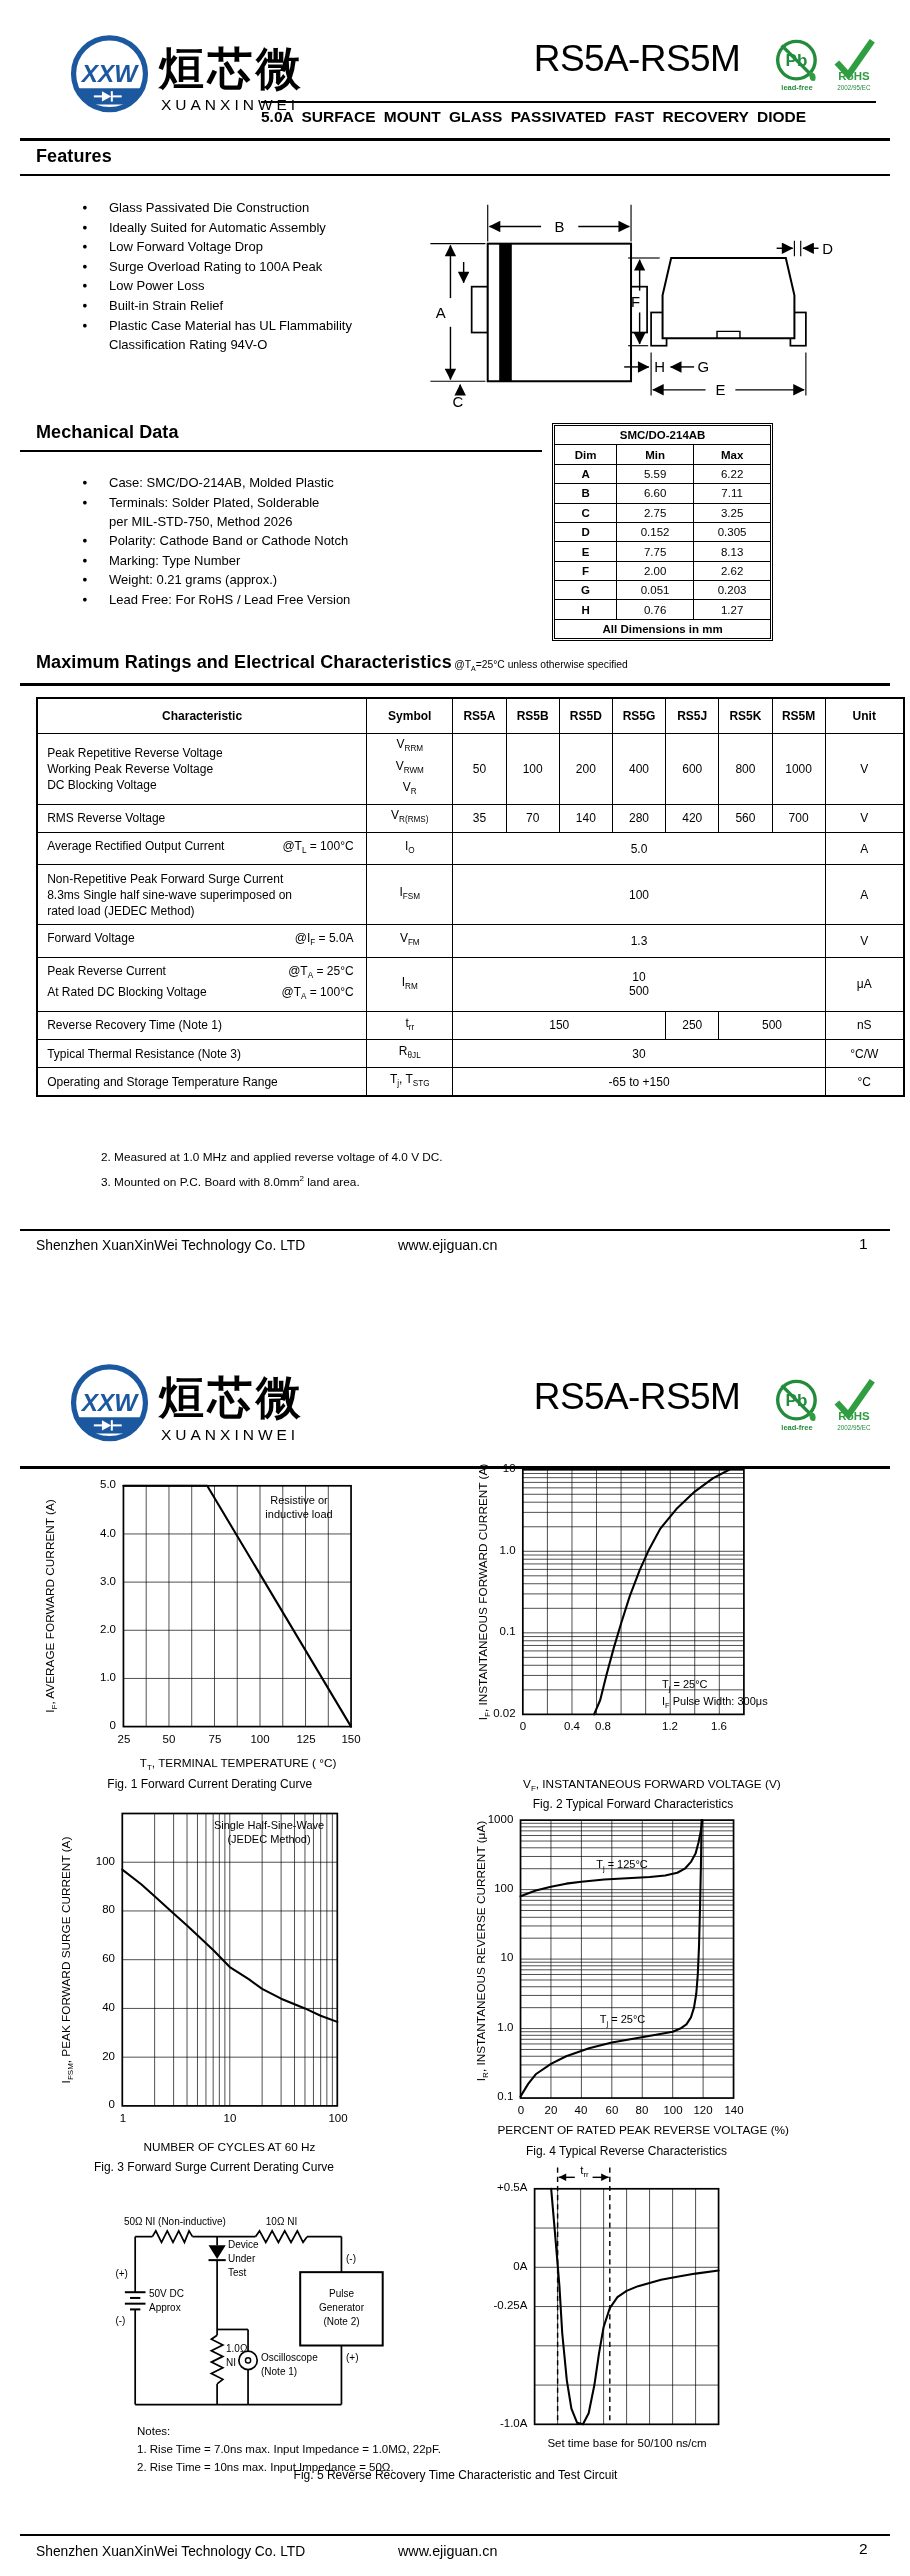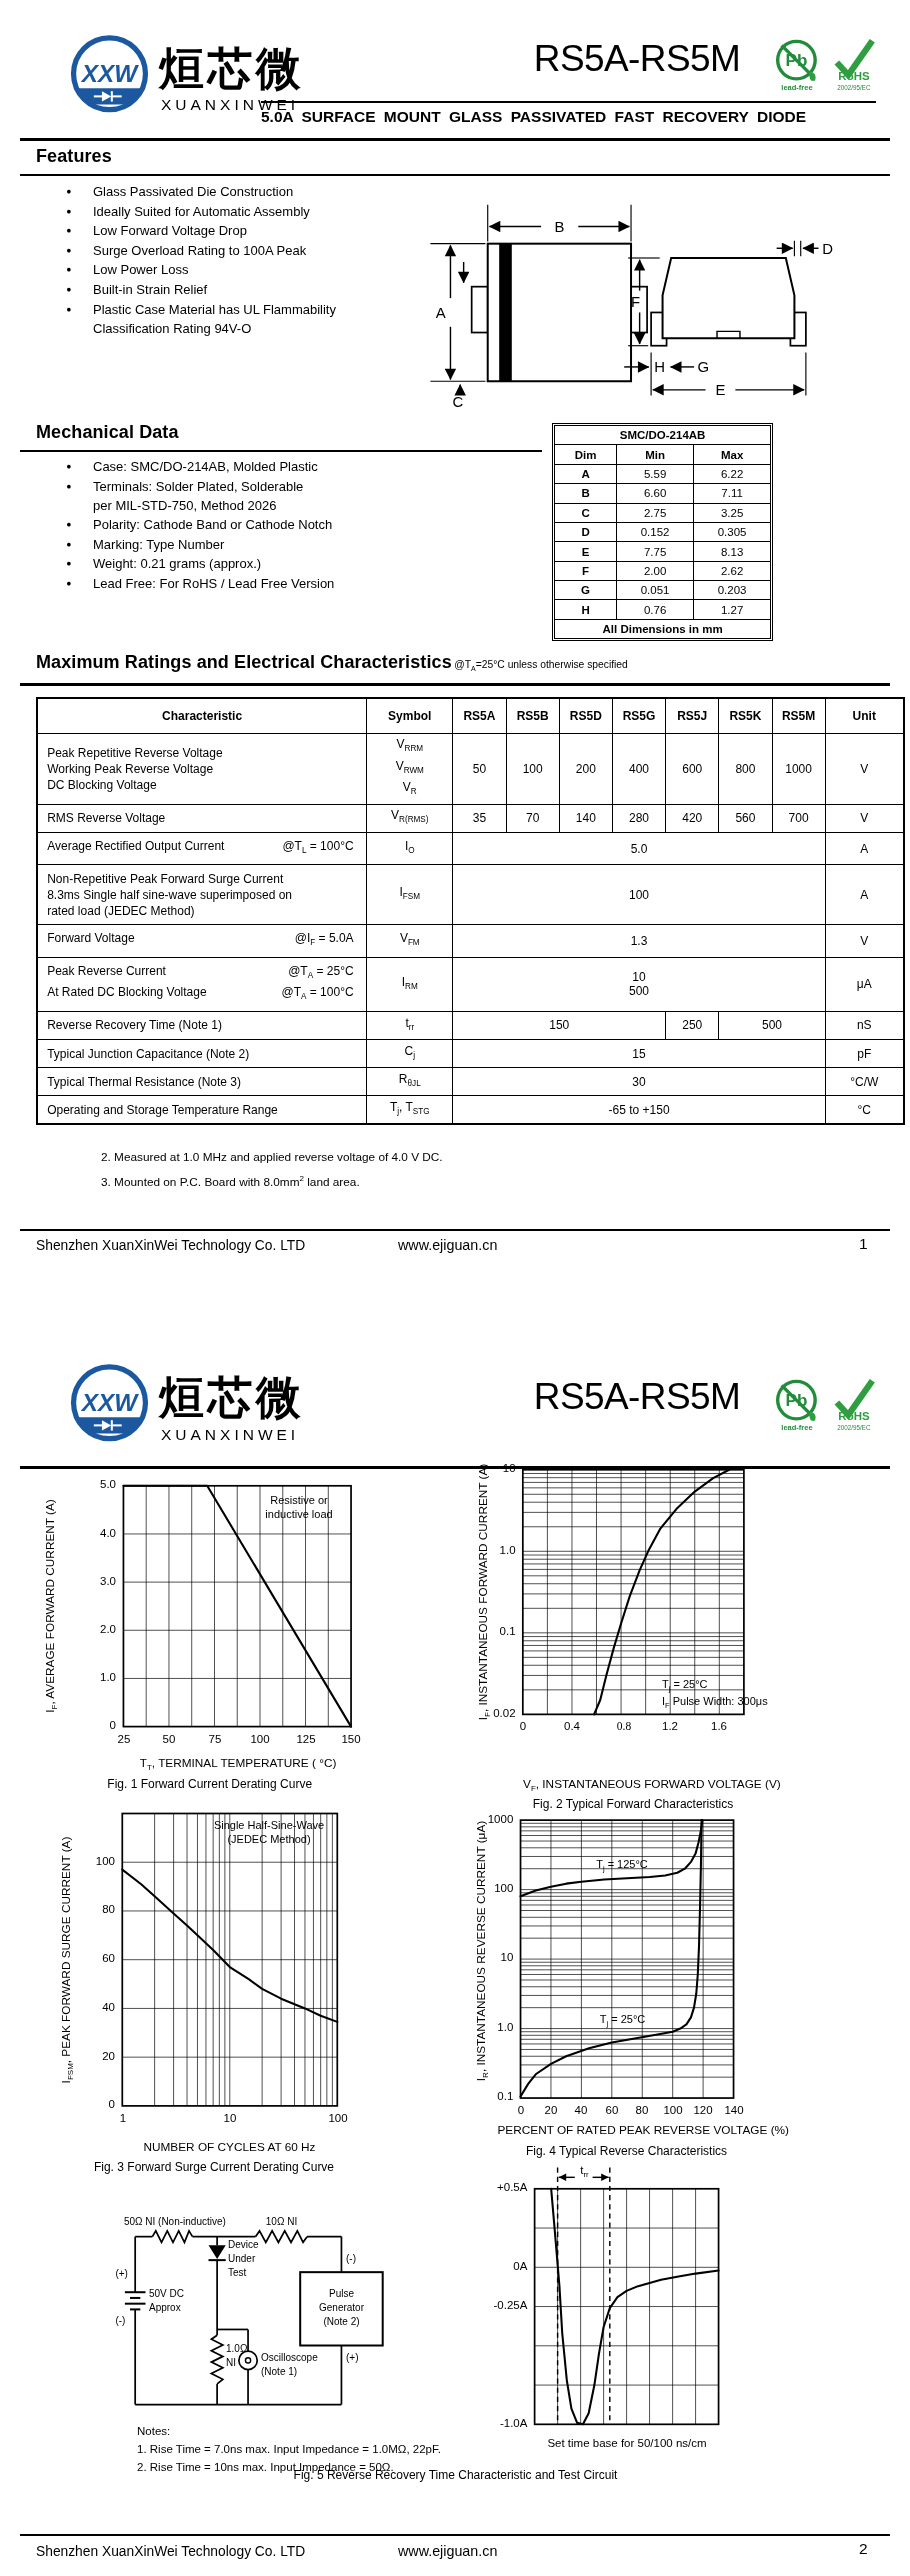--- a/index.html
+++ b/index.html
@@ -7,21 +7,21 @@
        font-family:"Liberation Sans",sans-serif;color:#000;}
   .layer{position:absolute;left:0;top:0;width:910px;height:0;overflow:visible}
   .abs{position:absolute}
   .rule{position:absolute;background:#000}
   .h1{font-size:18px;font-weight:bold;letter-spacing:0.1px;white-space:nowrap}
   .hsub{font-size:10.3px;font-weight:normal}
   .doctitle{font-size:37px;font-weight:normal;letter-spacing:-0.6px;white-space:nowrap}
   .cjk{font-size:45px;font-weight:bold;letter-spacing:3.4px;white-space:nowrap}
   .en{font-size:15.5px;letter-spacing:4px;white-space:nowrap}
   .subtitle{font-size:15.5px;font-weight:bold;word-spacing:4px;white-space:nowrap}
-  ul.blist{margin:0;padding:0;position:absolute;list-style:none}
+  ul.blist{margin:16px;padding:0;position:absolute;list-style:none}
   ul.blist li{position:relative;padding-left:36px;font-size:13px;line-height:19px;margin-bottom:0.6px}
   ul.blist li::before{content:"\25CF";position:absolute;left:9.2px;top:0;font-size:8.6px}
   ul.blist li.b{font-weight:normal}
   
   .dimwrap{position:absolute;border:1.1px solid #000;padding:1.1px;background:#fff}
   table.dimtab{border-collapse:collapse;table-layout:fixed;width:217px}
   table.dimtab td{border:1.1px solid #000;text-align:center;font-size:11.5px;padding:1.7px 1.1px;height:15px}
   table.dimtab .dtitle td,table.dimtab .dhead td,
   table.dimtab .dfoot td,table.dimtab td.b{font-weight:bold}
   
@@ -366,32 +366,20 @@
               <span>Reverse Recovery Time (Note 1)</span>
             </div>
           </td>
           <td class="rsym">
             <div>t<sub>rr</sub></div>
           </td>
           <td class="rval" colspan="4">150</td>
           <td class="rval" colspan="1">250</td>
           <td class="rval" colspan="2">500</td>
           <td class="runit">nS</td>
-        </tr>
-        <tr>
-          <td class="rchar">
-            <div class="rl">
-              <span>Typical Junction Capacitance (Note 2)</span>
-            </div>
-          </td>
-          <td class="rsym">
-            <div>C<sub>j</sub></div>
-          </td>
-          <td class="rval" colspan="7">15</td>
-          <td class="runit">pF</td>
         </tr>
         <tr>
           <td class="rchar">
             <div class="rl">
               <span>Typical Thermal Resistance (Note 3)</span>
             </div>
           </td>
           <td class="rsym">
             <div>R<sub>θJL</sub></div>
           </td>
@@ -536,21 +524,21 @@
         <rect x="92" y="17" width="385" height="426" fill="none" stroke="#000" stroke-width="3"></rect>
         <polyline points="216.1,443.0 226.8,418.0 237.4,375.2 250.3,327.6 263.1,284.8 278.1,237.5 295.2,192.6 310.2,159.0 331.6,119.4 359.4,85.4 391.4,55.0 423.5,31.5 451.3,17.0" fill="none" stroke="#000" stroke-width="3.6" stroke-linejoin="round" stroke-linecap="round"></polyline>
       </svg>
     <div class="ylab" style="left:13.8px;top:132px">I<sub>F</sub>, INSTANTANEOUS FORWARD CURRENT (A)</div>
     <div class="xlab" style="left:53px;top:317px;width:221px">V<sub>F</sub>, INSTANTANEOUS FORWARD VOLTAGE (V)</div>
     <div class="cap" style="left:34px;top:337px;width:258px">Fig. 2  Typical Forward Characteristics</div>
     <div class="ann annL" style="left:192px;top:217px;width:98px">T<sub>j</sub> = 25°C</div>
     <div class="ann annL" style="left:192px;top:234px;width:115px">I<sub>F</sub> Pulse Width: 300μs</div>
   <div class="tick tx" style="left: 27px; top: 260px; width: 52px;">0</div>
       <div class="tick tx" style="left: 76px; top: 260px; width: 52px;">0.4</div>
-      <div class="tick tx" style="left: 128px; top: 260px; width: 52px; font-family: Liberation Serif, serif;">0.8</div>
+      <div class="tick tx" style="left: 107px; top: 260px; width: 52px;">0.8</div>
       <div class="tick tx" style="left: 174px; top: 260px; width: 52px;">1.2</div>
       <div class="tick tx" style="left: 223px; top: 260px; width: 52px;">1.6</div>
       <div class="tick ty" style="left: -3.4px; top: 2.3px; width: 49px;">10</div>
       <div class="tick ty" style="left: -3.4px; top: 84px; width: 49px;">1.0</div>
       <div class="tick ty" style="left: -3.4px; top: 165px; width: 49px;">0.1</div>
       <div class="tick ty" style="left: -3.4px; top: 247px; width: 49px;">0.02</div>
     </div>
 
   <div class="fig" style="left:34px;top:1796px;width:344px;height:379px">
     <svg viewBox="0 0 600 660" width="344" height="379">

